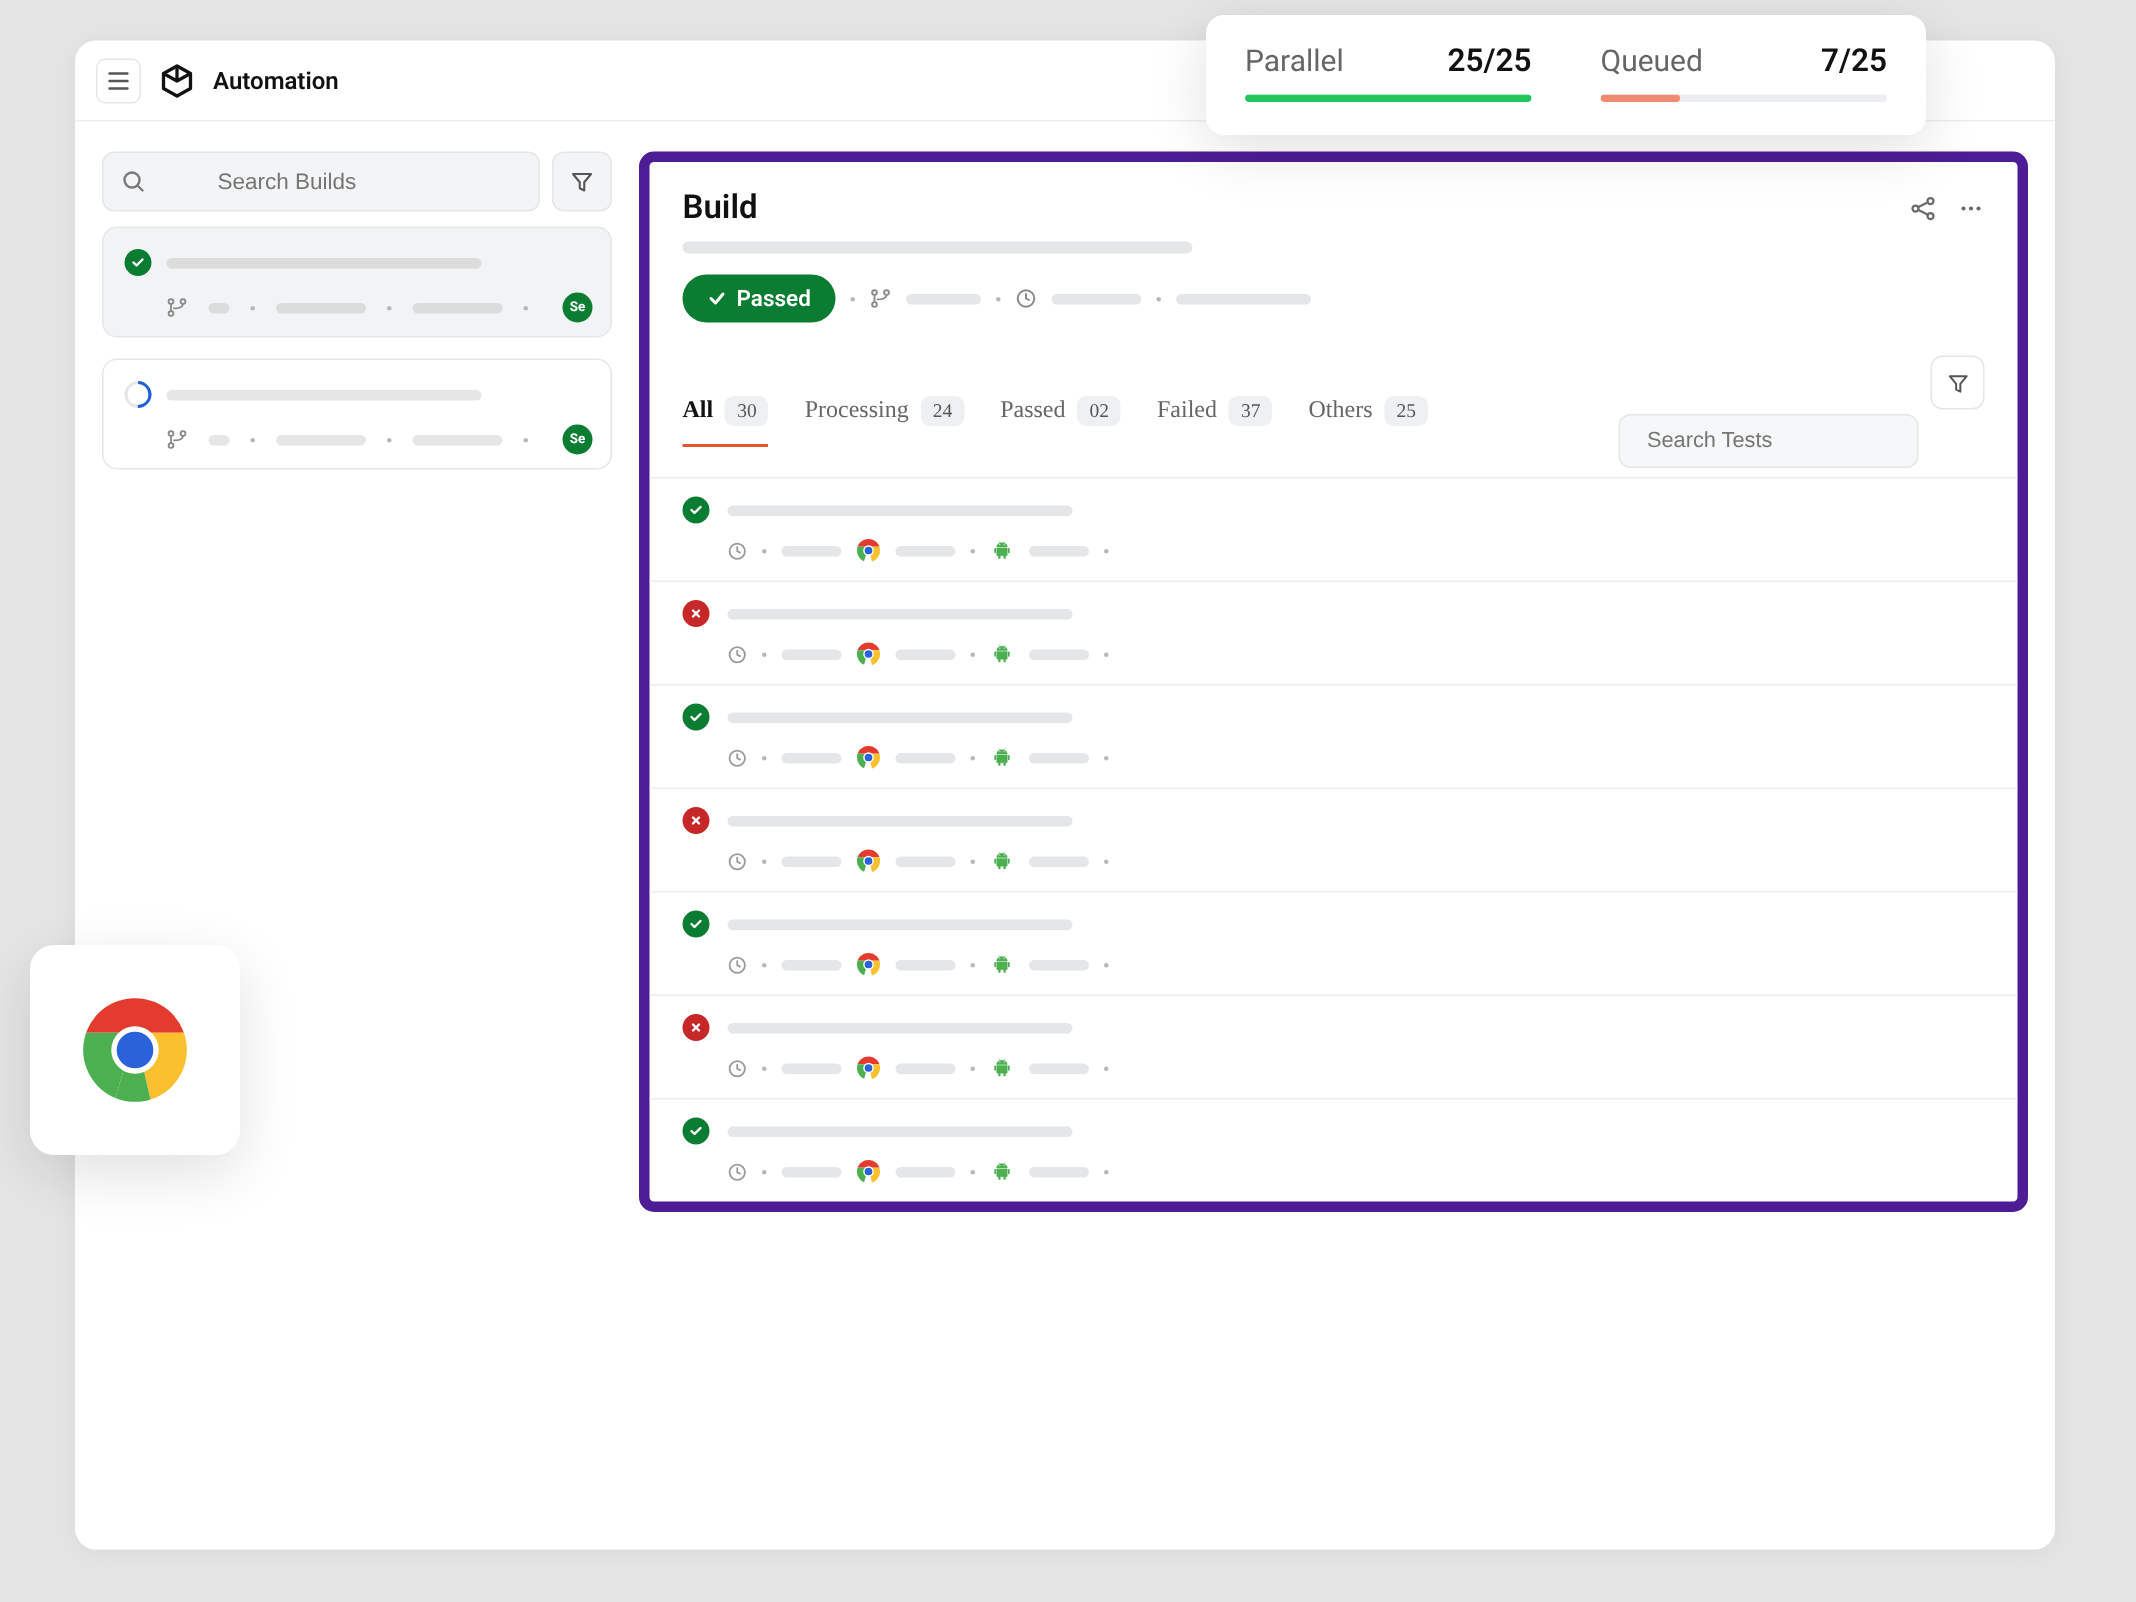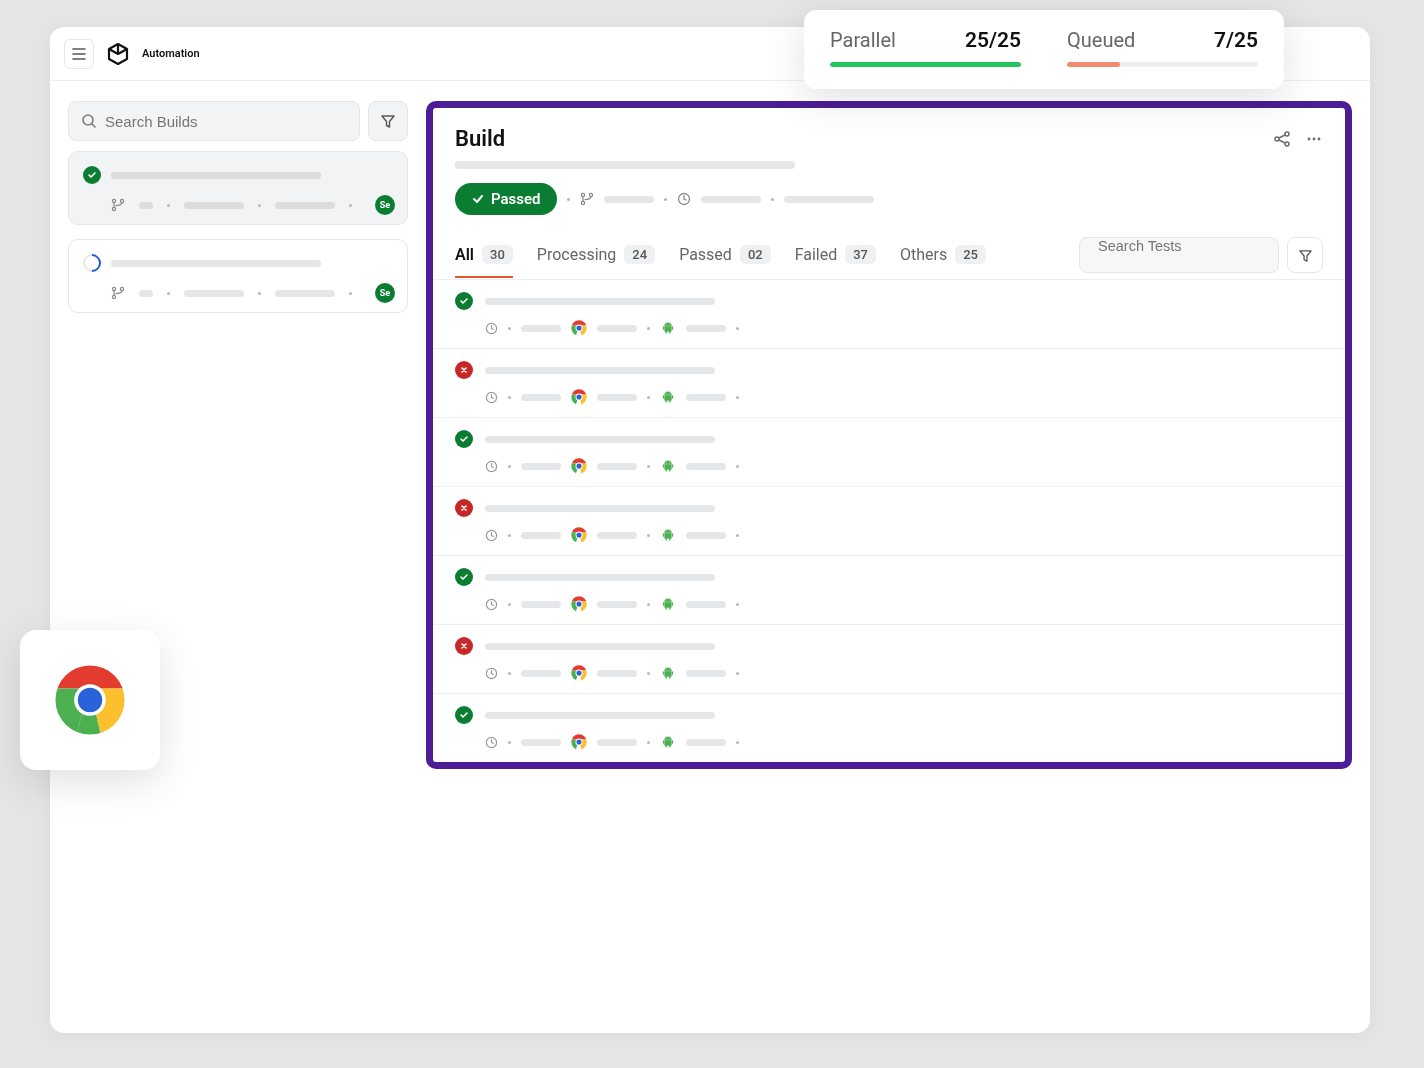--- a/index.html
+++ b/index.html
@@ -32,39 +32,39 @@
   }
   .hamburger-btn {
     width: 30px; height: 30px;
     border: 1px solid #e6e6e6;
     border-radius: 6px;
     display: flex; align-items: center; justify-content: center;
     background: #fff;
     cursor: pointer;
   }
   .logo { width: 24px; height: 24px; display:flex;align-items:center;justify-content:center; }
-  .header-title { font-size: 11px; font-weight: 600; color: #111; }
+  .header-title { font-size: 16px; font-weight: 600; color: #111; }
   .body {
     display: flex;
     padding: 20px 18px;
     gap: 18px;
   }
   .sidebar { width: 340px; flex-shrink: 0; }
   .search-row { display:flex; gap:8px; margin-bottom:10px; }
   .search-box {
     flex:1; height:40px;
     background:#f3f4f5;
     border:1px solid #e6e6e6;
     border-radius:8px;
     display:flex; align-items:center;
     padding:0 12px; gap:8px;
   }
   .search-box input {
     border:none; background:transparent; outline:none;
-    font-size:15px; color:#737373; flex:1;
+    font-size:15px; color:#737373; flex:1;margin-left:40px;
   }
   .icon-btn {
     width:40px; height:40px;
     background:#f3f4f5;
     border:1px solid #e6e6e6;
     border-radius:8px;
     display:flex;align-items:center;justify-content:center;
     cursor:pointer;
   }
   .build-card {
@@ -122,33 +122,33 @@
   .tabs-row {
     display:flex; align-items:center; justify-content:space-between;
     border-bottom:1px solid #eceef1;
     padding:0 22px;
   }
   .tabs { display:flex; gap:24px; }
   .tab {
     display:flex; align-items:center; gap:8px;
     padding:12px 0; cursor:pointer;
     border-bottom:2px solid transparent;
-    font-size:16px; color:#666;
+    font-size:16px; color:#666;font-family:Liberation Serif, serif;
   }
   .tab.active { color:#111; font-weight:600; border-bottom-color:#e2582c; }
   .tab-count {
     background:#eef0f2; color:#555;
     padding:2px 8px; border-radius:6px;
     font-size:13px; font-weight:500;
   }
   .tab-search-row { display:flex; gap:8px; padding:6px 0; }
   .tab-search {
     width:200px; height:36px;
     background:#f6f7f8; border:1px solid #e6e6e6; border-radius:8px;
-    display:flex;align-items:flex-start;gap:8px;padding:0 10px;
+    display:flex;align-items:center;gap:8px;padding:0 10px;margin-top:39px;
   }
   .tab-search input {
     border:none;background:transparent;outline:none;
     font-size:14.5px;color:#707070;flex:1;
   }
   .filter-small {
     width:36px;height:36px;border:1px solid #e6e6e6;border-radius:8px;
     background:#fff;display:flex;align-items:center;justify-content:center;cursor:pointer;
   }
   .tests { }

